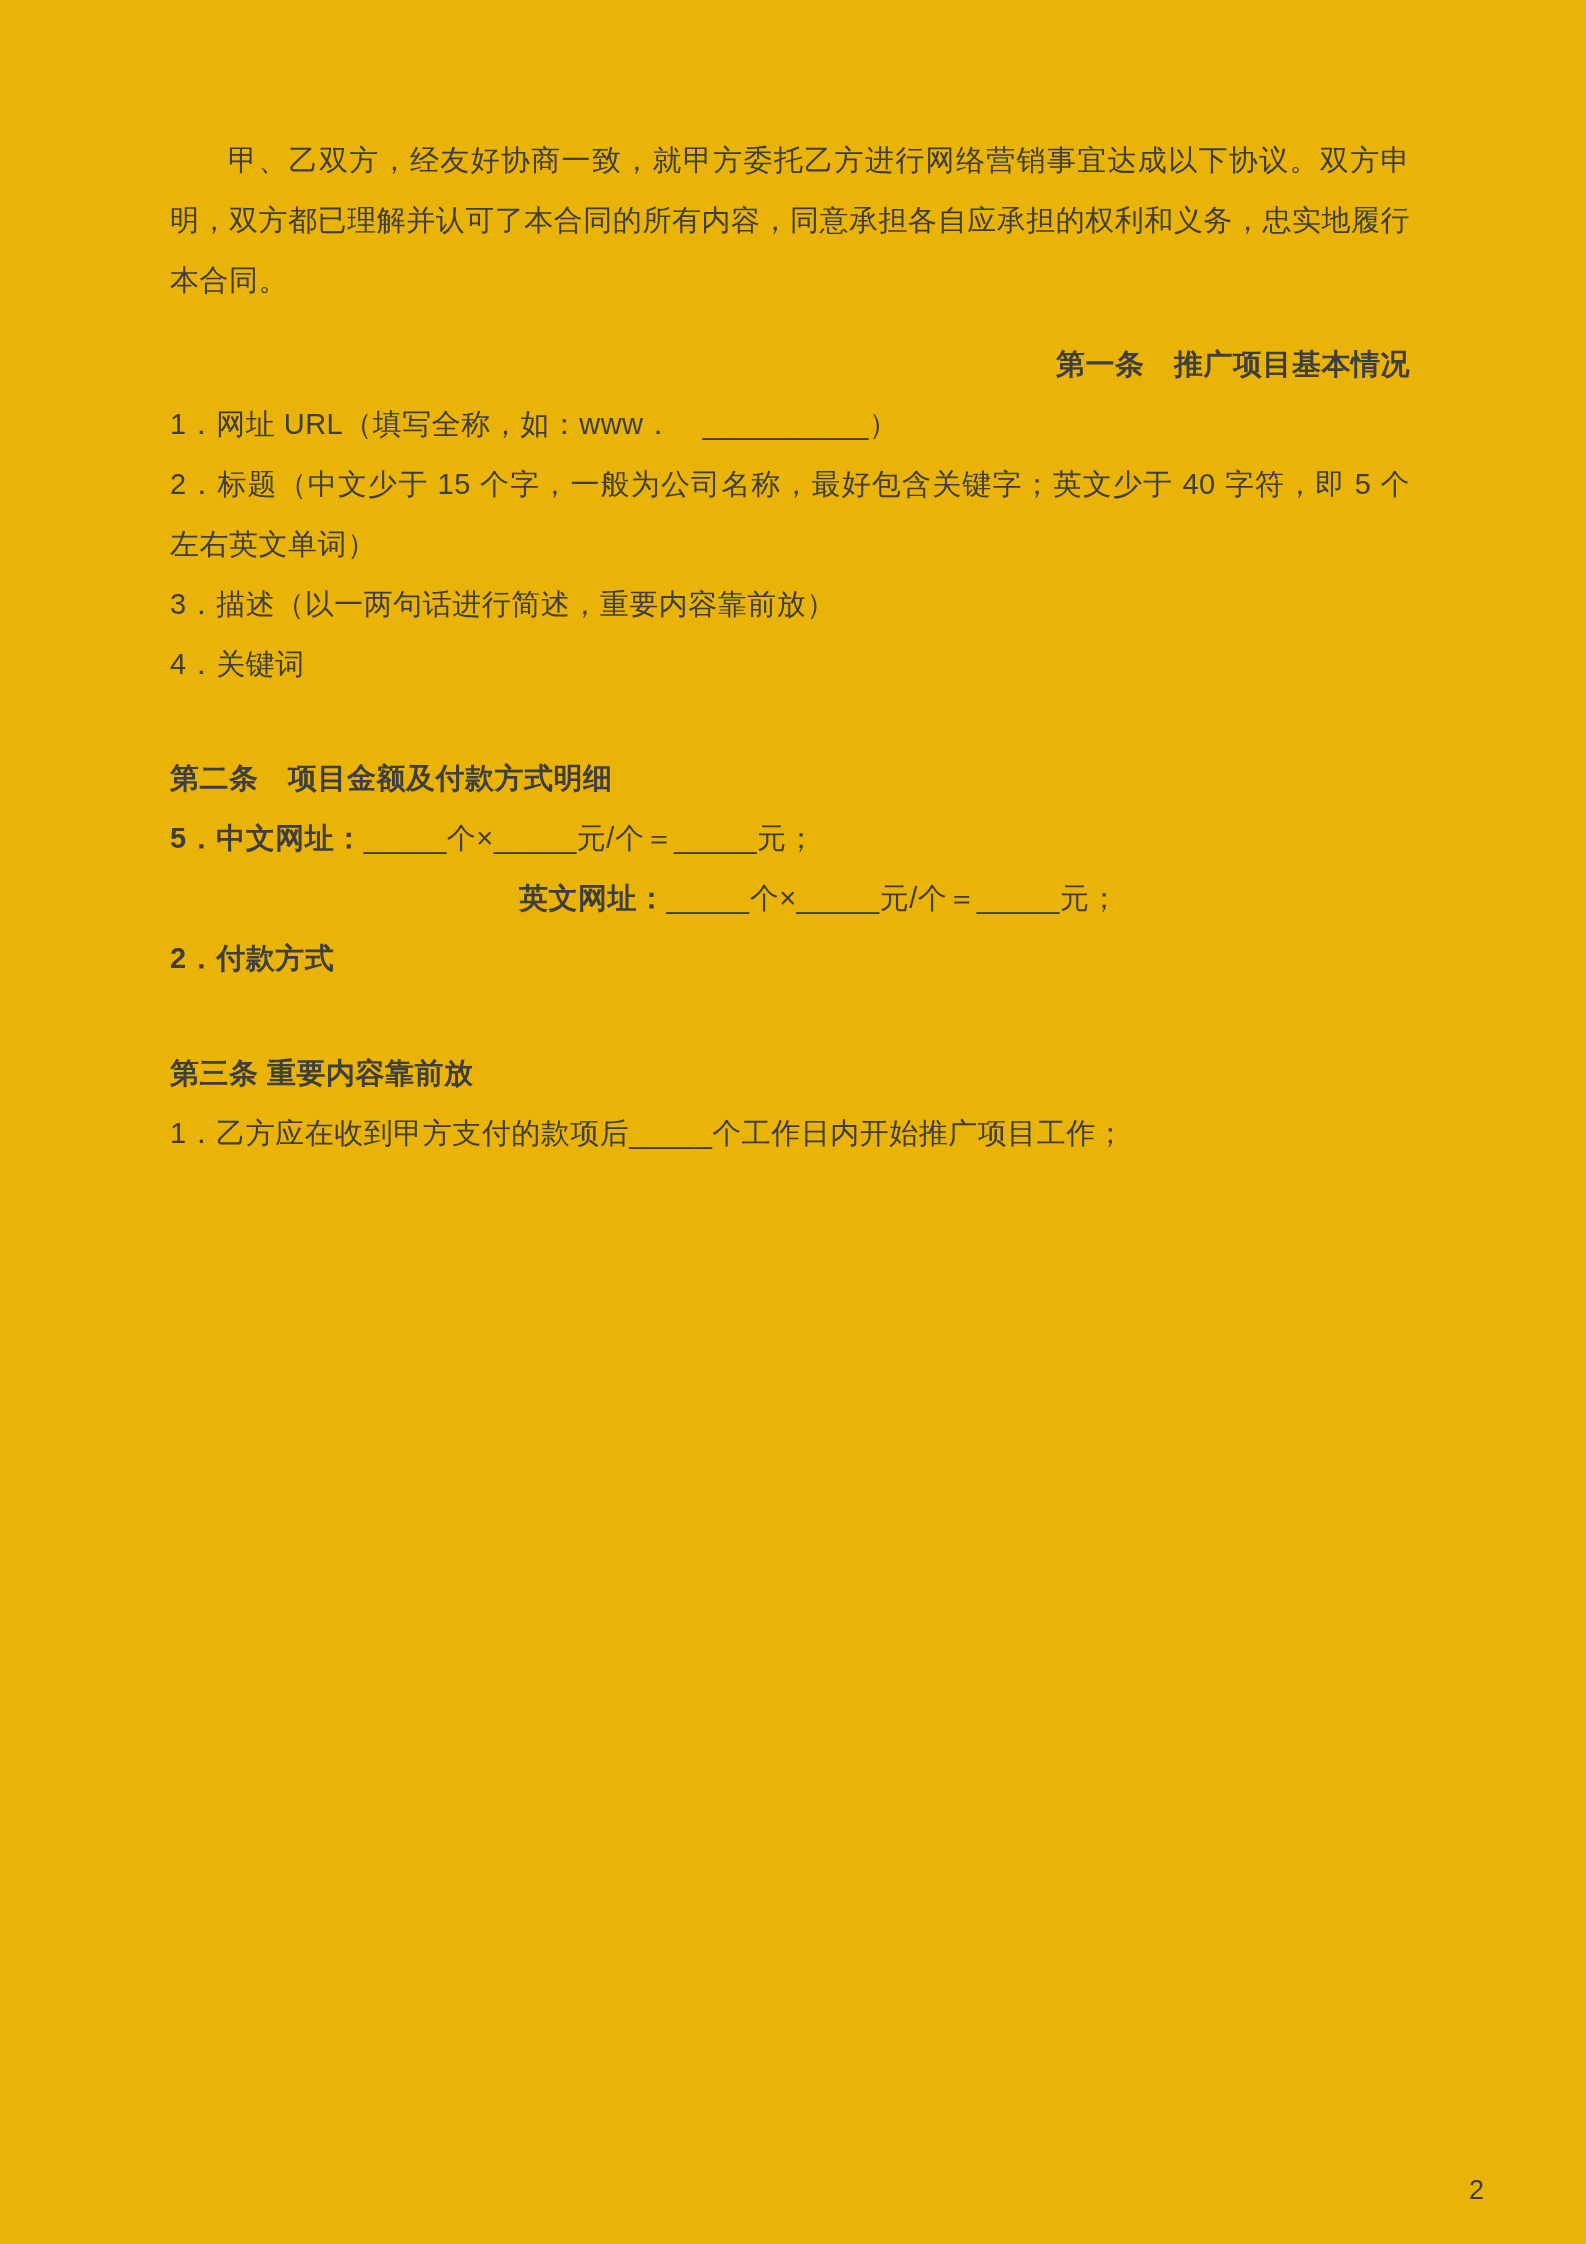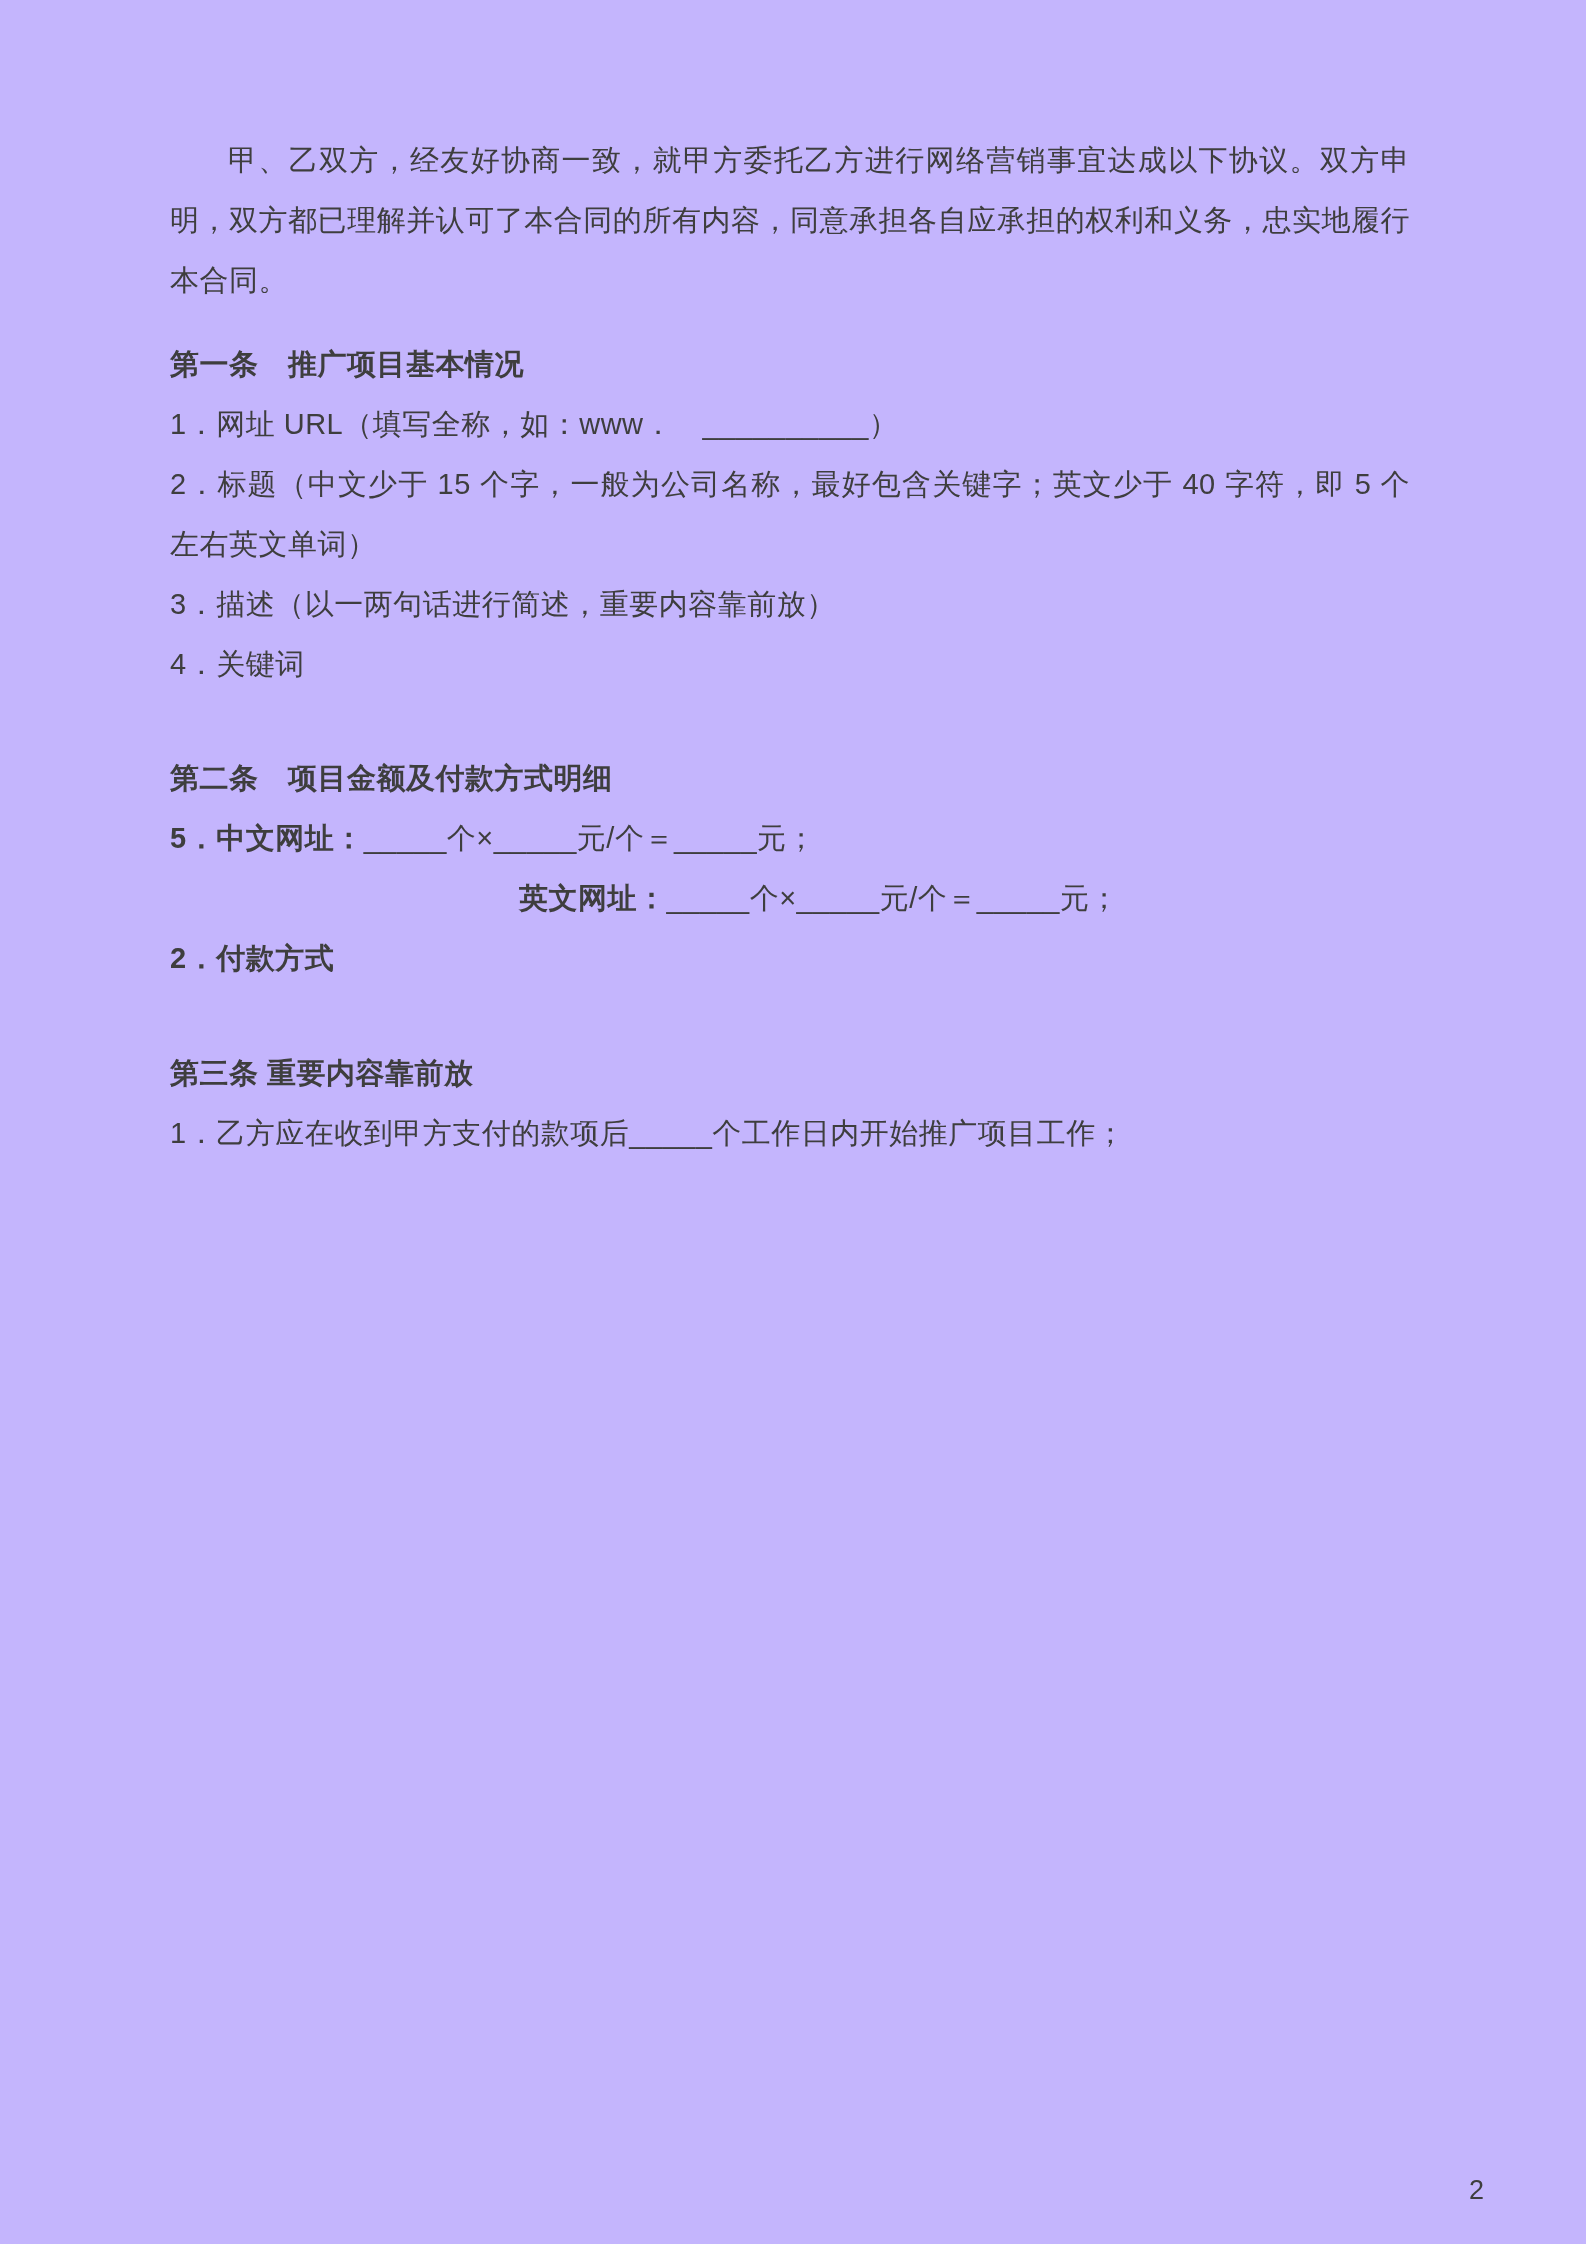--- a/index.html
+++ b/index.html
@@ -4,39 +4,39 @@
 <style>
   html, body {
     margin: 0;
     padding: 0;
     background: #ffffff;
   }
   .page {
     position: relative;
     width: 1586px;
     height: 2244px;
-    background: #c4b5fd;
+    background: #eab308;
     overflow: hidden;
     font-family: "Liberation Sans", "DejaVu Sans", sans-serif;
     color: #3e3e3e;
   }
   .content {
     padding: 130px 176px 0 170px;
     font-size: 29px;
   }
   .para, .heading {
     margin: 0;
     line-height: 60px;
     font-size: 29px;
     letter-spacing: 0.5px;
   }
   .heading {
     font-weight: bold;
   }
-  .heading.s1 { margin-top: 24px; }
+  .heading.s1 { margin-top: 24px; text-align: right; }
   .heading.s2 { margin-top: 54px; }
   .heading.s3 { margin-top: 55px; }
   .indent { text-indent: 2em; }
   .justify { text-align: justify; }
   .sub-indent { padding-left: 58px; text-align: center; }
   .bold { font-weight: bold; }
   .page-number {
     position: absolute;
     right: 102px;
     bottom: 38px;

